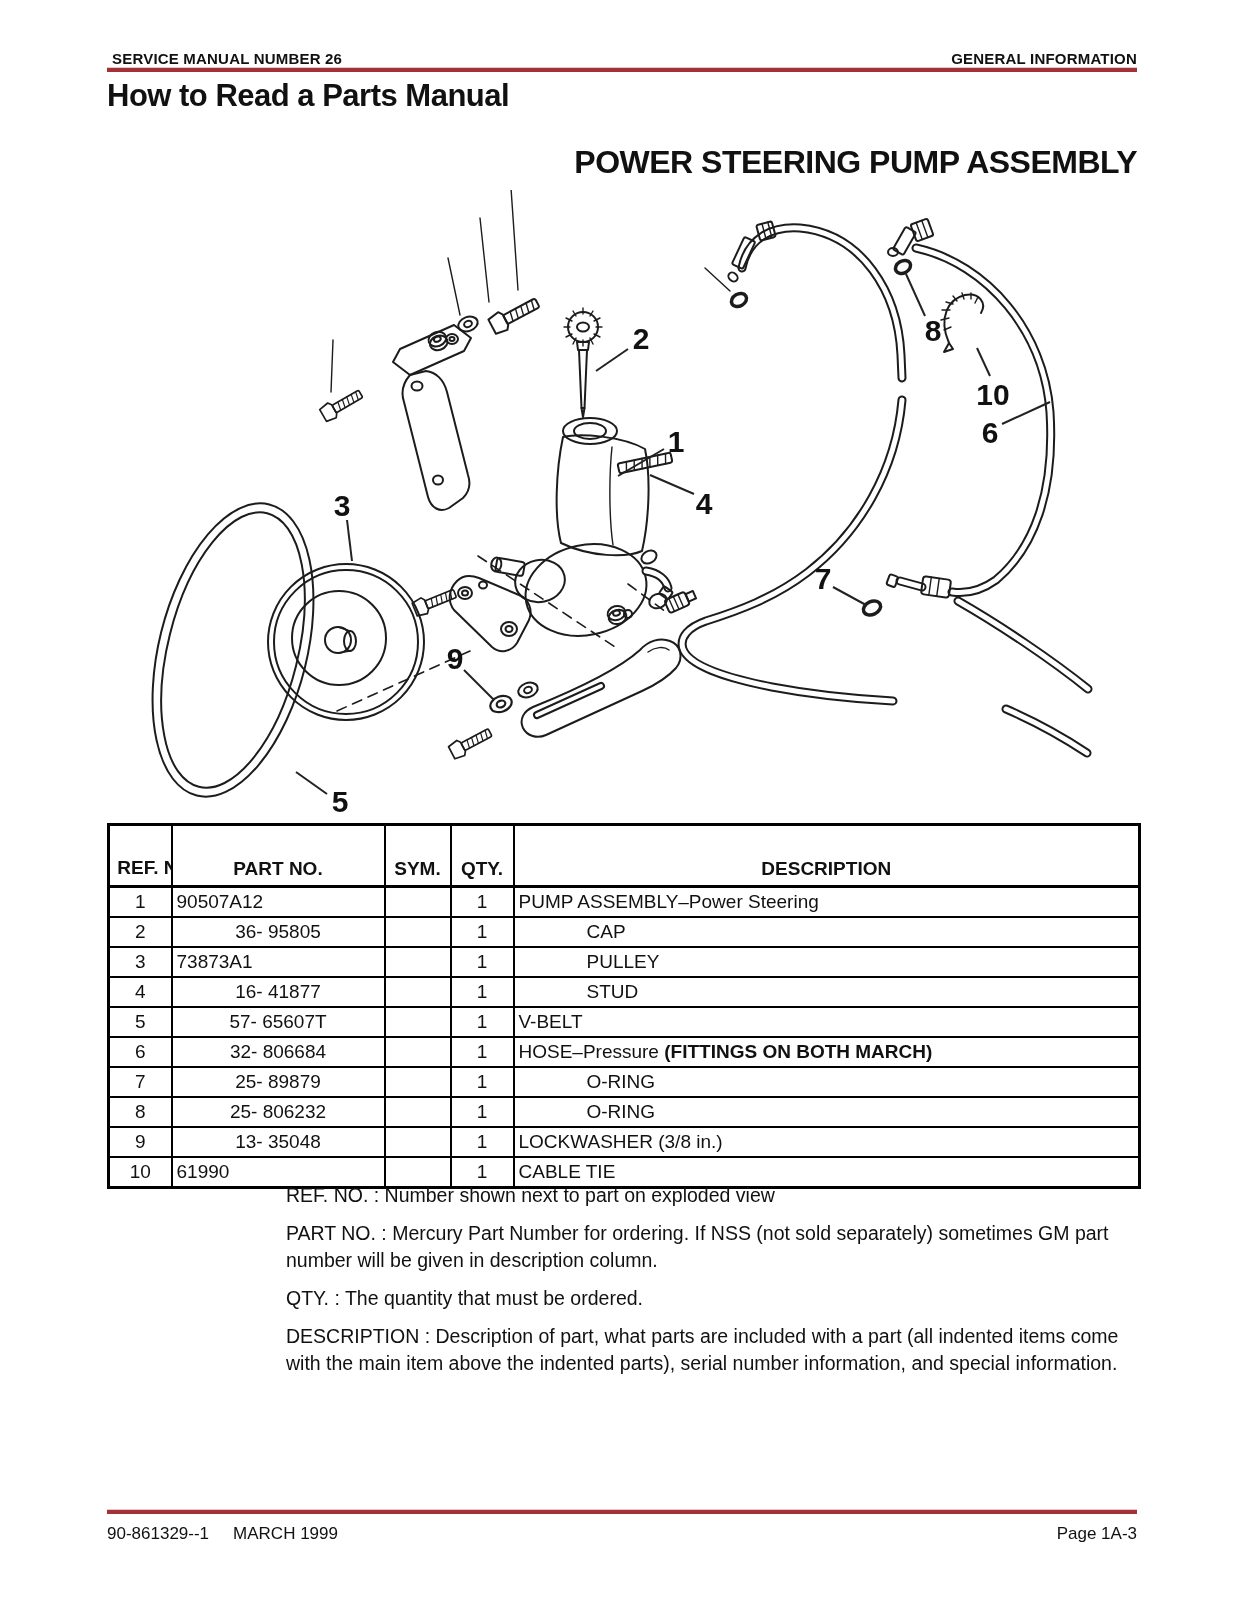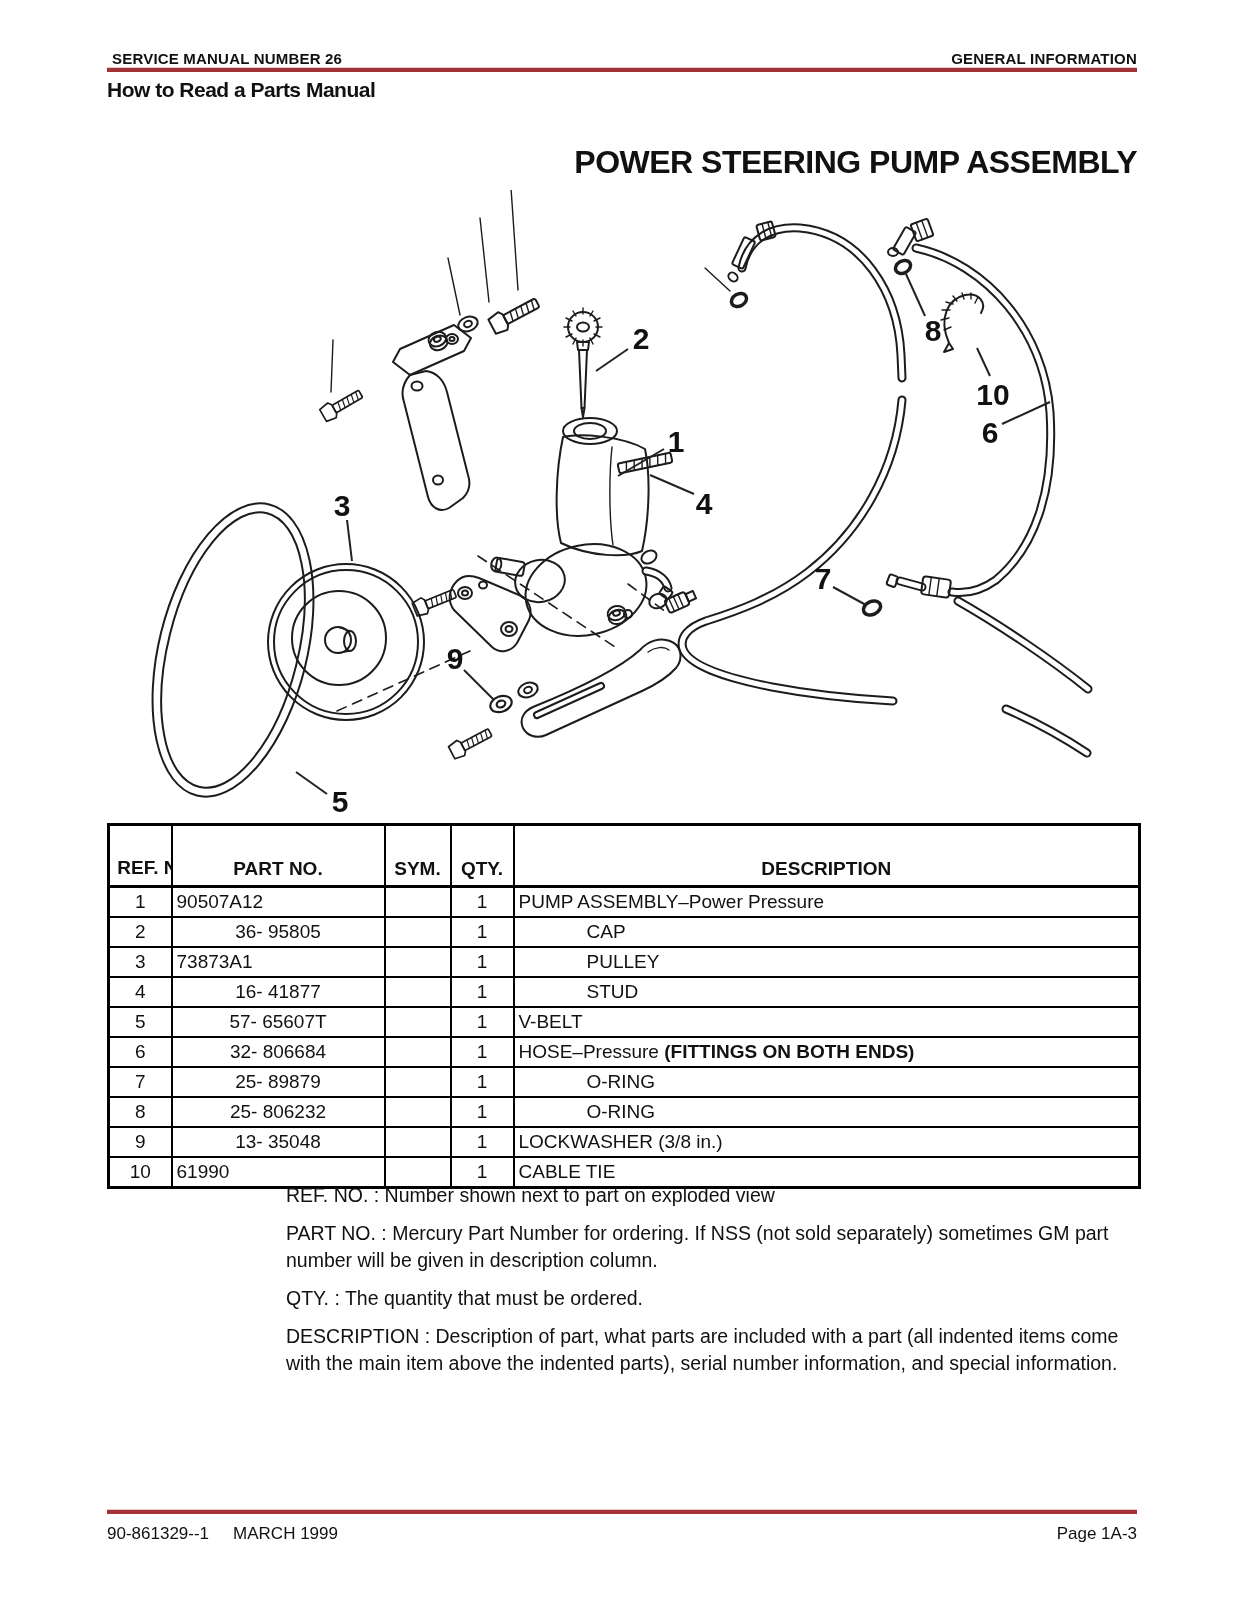--- a/index.html
+++ b/index.html
@@ -5,21 +5,21 @@
   html,body{margin:0;padding:0;background:#e8e8e8;}
   .page{position:relative;width:1236px;height:1600px;background:#ffffff;margin:0 auto;
         font-family:"Liberation Sans",sans-serif;color:#111;overflow:hidden;}
   
   .hdr-left{position:absolute;left:112px;top:50px;font-size:15px;font-weight:bold;letter-spacing:.2px;}
   .hdr-right{position:absolute;right:99px;top:50px;font-size:15px;font-weight:bold;letter-spacing:.2px;}
   .red-rule{position:absolute;left:107px;right:99px;height:5px;
             background:linear-gradient(180deg,#efc6c6 0 22%,#a23236 22% 100%);}
   .rule-top{top:67px;}
   .rule-bottom{top:1509px;}
-  .page-title{position:absolute;left:107px;top:78px;font-size:21px;font-weight:bold;letter-spacing:-.5px;}
+  .page-title{position:absolute;left:107px;top:78px;font-size:31px;font-weight:bold;letter-spacing:-.5px;}
   .diagram-title{position:absolute;right:99px;top:144px;font-size:32px;font-weight:bold;letter-spacing:-.5px;}
   
   .diagram{position:absolute;left:100px;top:190px;width:1040px;height:635px;}
   .art{fill:none;stroke:#1c1c1c;stroke-width:2;stroke-linecap:round;stroke-linejoin:round;}
   .thin{stroke-width:1.4;}
   .dash{stroke-dasharray:10 7;stroke-width:1.6;}
   .tube-b{stroke-width:9;}
   .tube-w{stroke:#ffffff;stroke-width:5;}
   .tube-b2{stroke-width:8;}
   .tube-w2{stroke:#ffffff;stroke-width:4;}
@@ -268,21 +268,21 @@
         <th>QTY.</th>
         <th>DESCRIPTION</th>
       </tr>
     </thead>
     <tbody>
       <tr>
         <td class="c-ref">1</td>
         <td class="pc">90507A12</td>
         <td></td>
         <td class="c-qty">1</td>
-        <td class="c-desc"><span>PUMP ASSEMBLY–Power Pressure</span><b></b></td>
+        <td class="c-desc"><span>PUMP ASSEMBLY–Power Steering</span><b></b></td>
       </tr>
       <tr>
         <td class="c-ref">2</td>
         <td class="pl">36- 95805</td>
         <td></td>
         <td class="c-qty">1</td>
         <td class="c-desc ind"><span>CAP</span><b></b></td>
       </tr>
       <tr>
         <td class="c-ref">3</td>
@@ -303,21 +303,21 @@
         <td class="pl">57- 65607T</td>
         <td></td>
         <td class="c-qty">1</td>
         <td class="c-desc"><span>V-BELT</span><b></b></td>
       </tr>
       <tr>
         <td class="c-ref">6</td>
         <td class="pl">32- 806684</td>
         <td></td>
         <td class="c-qty">1</td>
-        <td class="c-desc"><span>HOSE–Pressure </span><b>(FITTINGS ON BOTH ENDS)</b></td>
+        <td class="c-desc"><span>HOSE–Pressure </span><b>(FITTINGS ON BOTH MARCH)</b></td>
       </tr>
       <tr>
         <td class="c-ref">7</td>
         <td class="pl">25- 89879</td>
         <td></td>
         <td class="c-qty">1</td>
         <td class="c-desc ind"><span>O-RING</span><b></b></td>
       </tr>
       <tr>
         <td class="c-ref">8</td>

